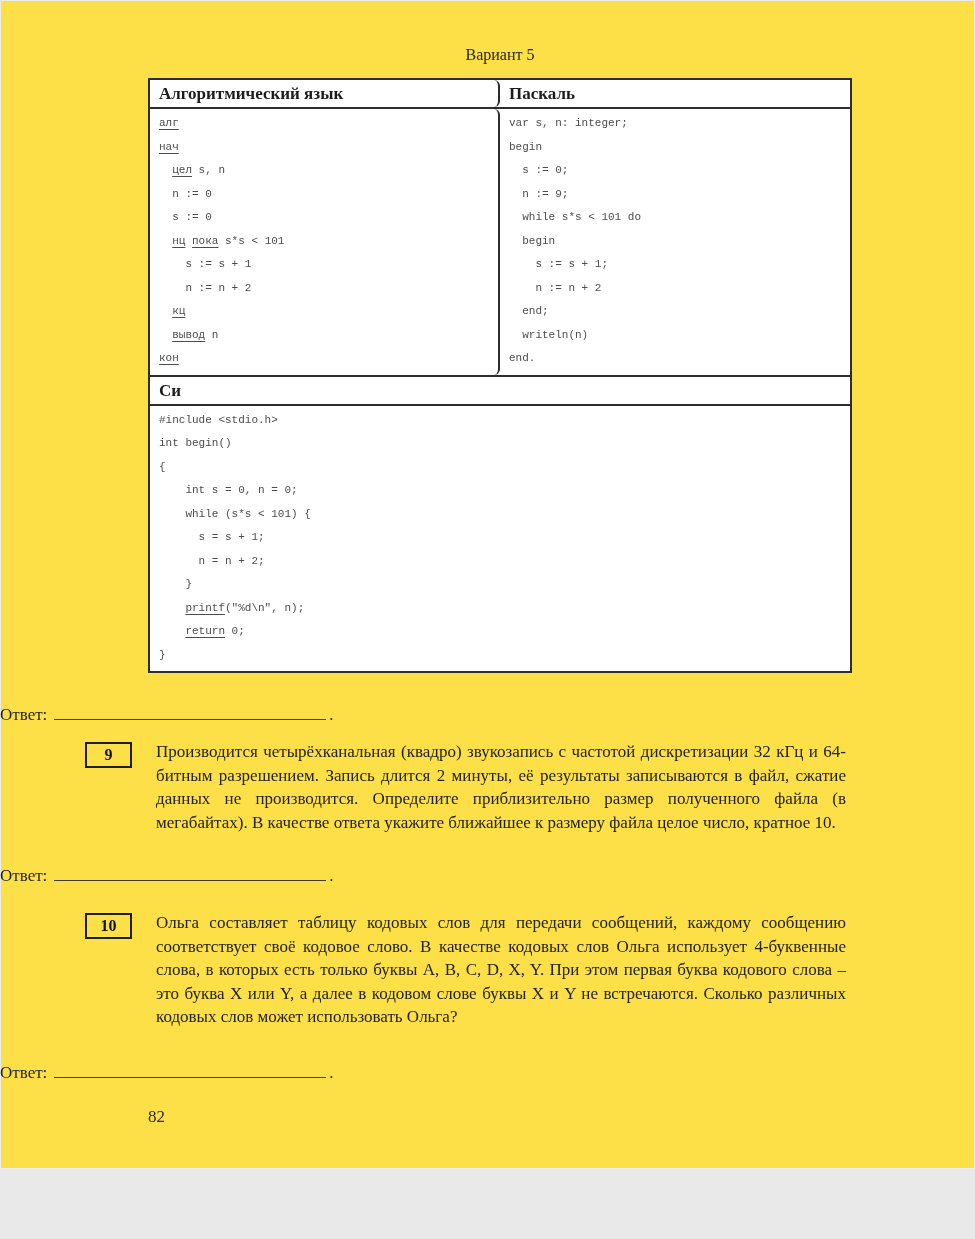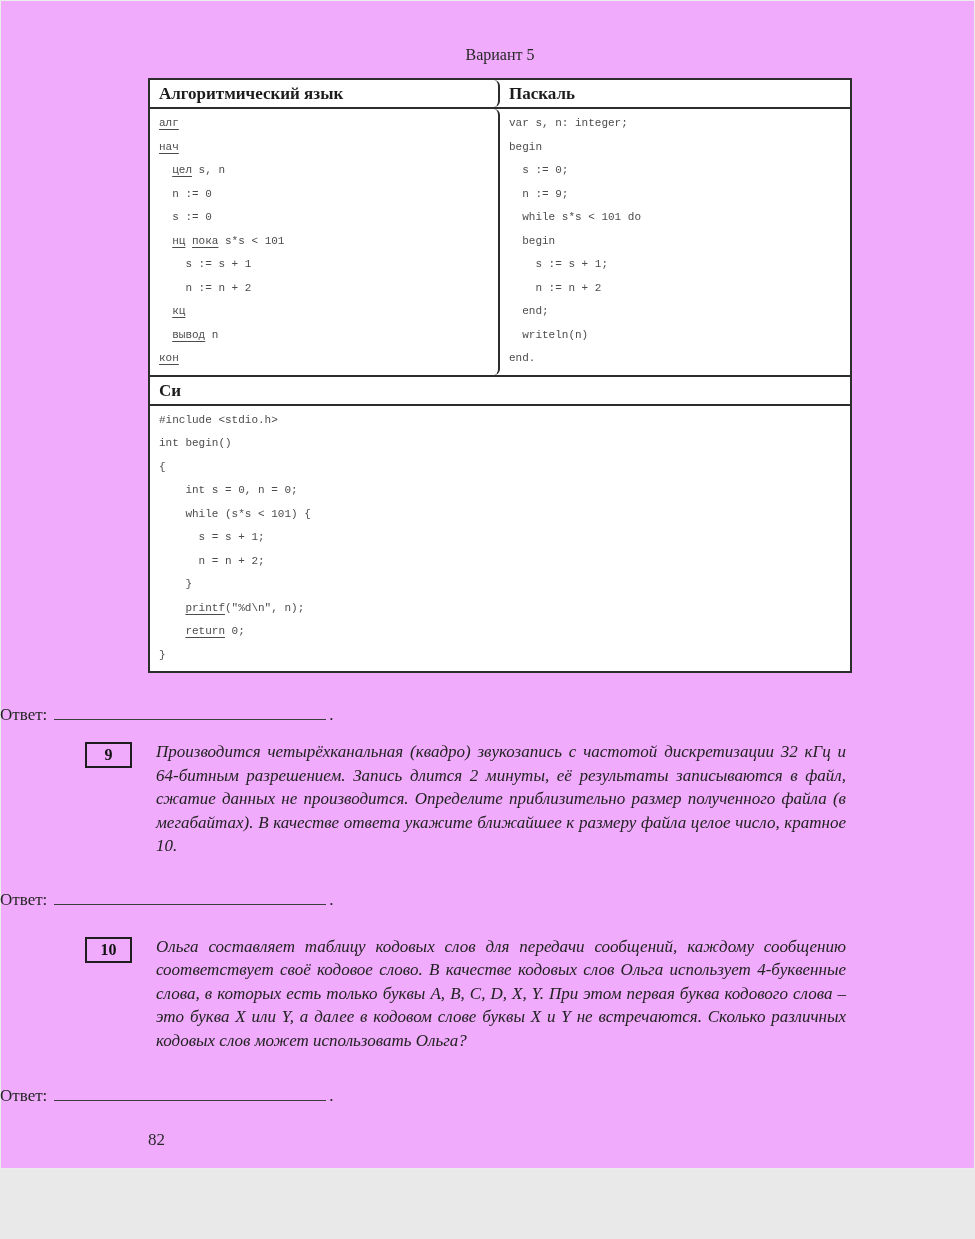--- a/index.html
+++ b/index.html
@@ -1,17 +1,17 @@
 <!DOCTYPE html>
 <html><head>
 <meta charset="utf-8">
 <style>
   html,body { margin:0; padding:0; background:#e9e9e9; }
   .page {
-    width:975px; height:1169px; background:#f0abfc; position:relative;
+    width:975px; height:1169px; background:#fde047; position:relative;
     font-family:"Liberation Serif", serif; color:#1f1f1f; overflow:hidden;
     box-shadow:inset 0 0 0 1px #ececec;
   }
   .variant-title {
     padding-top:46px; width:704px; margin-left:148px; text-align:center;
     font-size:16px; color:#262626;
   }
   .code-table {
     margin:14px 0 0 148px; width:704px; border:2px solid #2d2d2d;
     box-sizing:border-box; background:#fff;
@@ -41,21 +41,21 @@
   .question-block { display:flex; align-items:flex-start; }
   .qb-9  { margin-top:15px; }
   .qb-10 { margin-top:25px; }
   .q-num-box {
     margin-left:85px; width:43px; height:22px; border:2px solid #1e1e1e;
     font-weight:bold; font-size:16px; display:flex; align-items:center;
     justify-content:center; flex-shrink:0; margin-top:2px; color:#111;
   }
   .q-text {
     margin-left:24px; width:690px; font-size:17px; line-height:23.5px;
-    text-align:justify; color:#222;font-style:italic;
+    text-align:justify; color:#222;
   }
   .page-number {
     width:704px; margin-left:148px; margin-top:24px; 
     font-size:17px; color:#2a2a2a;
   }
 </style>
 </head>
 <body>
 
 <div class="page">

